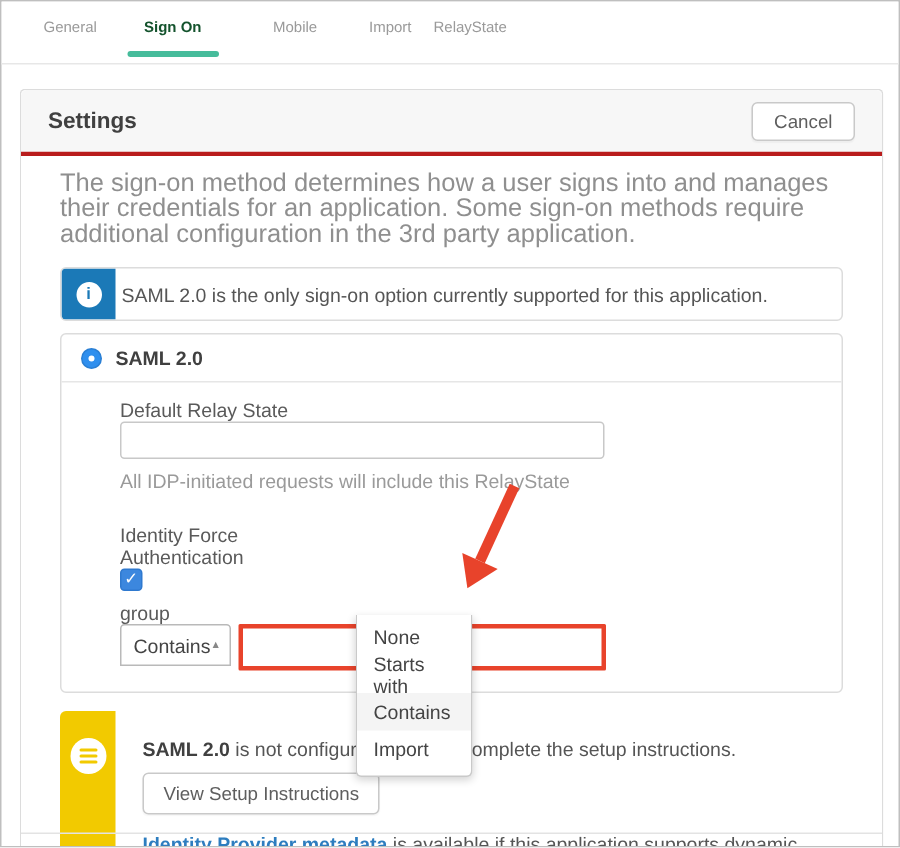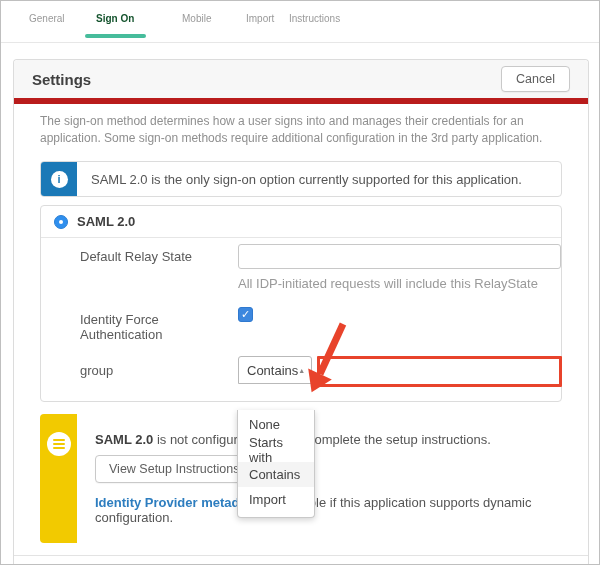--- a/index.html
+++ b/index.html
@@ -13,57 +13,57 @@
             border-bottom:1px solid #e7e7e7; background:#fff; }
   .tab { position:absolute; top:12px; font-size:10px; color:#9a9a9a; cursor:pointer; }
   .tab.active { color:#14532d; font-weight:600; }
   .tab-underline { position:absolute; left:84px; top:33px; width:61px; height:4px;
                    background:#46bc9b; border-radius:2px; }
 
   
   .panel { position:absolute; left:12px; top:58px; width:576px; height:520px;
            border:1px solid #dcdcdc; border-bottom:none; border-radius:4px 4px 0 0;
            background:#fff; }
-  .panel-header { height:44px; background:#f7f7f7; border-bottom:6px solid #b91c1c;
+  .panel-header { height:44px; background:#f7f7f7; border-bottom:3px solid #b91c1c;
                   border-radius:4px 4px 0 0; display:flex; align-items:center;
                   justify-content:space-between; padding:0 18px; }
   .panel-title { font-size:15px; font-weight:600; color:#404040; }
   .btn { display:inline-flex; align-items:center; justify-content:center;
          background:#fff; border:1px solid #c9c9c9; border-radius:4px;
          font-size:12.5px; color:#5e5e5e; cursor:pointer;
          box-shadow:0 1px 1px rgba(0,0,0,.04); }
   .cancel-btn { height:26px; padding:0 14px;margin-left:42px; }
   .panel-body { padding:0 26px; }
 
   .section-heading { margin-top:30px; font-size:13px; font-weight:600;
                      color:#46b98d; letter-spacing:.4px; }
-  .section-desc { margin-top:9px; font-size:12px; line-height:17px; color:#8f8f8f; }
+  .section-desc { margin-top:9px; font-size:17px; line-height:17px; color:#8f8f8f; }
 
   
   .info-banner { margin-top:14px; height:36px; border:1px solid #dcdcdc;
                  border-radius:4px; display:flex; align-items:stretch; overflow:hidden; }
   .info-banner .icon-cell { width:36px; background:#1b79b7; display:flex;
                             align-items:center; justify-content:center; flex:none; }
   .info-circle { width:17px; height:17px; background:#fff; border-radius:50%;
                  color:#1b79b7; font-weight:bold; font-size:11px; display:flex;
                  align-items:center; justify-content:center; }
-  .info-banner .msg { display:flex; align-items:center; padding:0 14px;
+  .info-banner .msg { display:flex; align-items:center; padding:0 4px;
                       font-size:13px; color:#555; }
 
   
   .saml-box { margin-top:8px; border:1px solid #dcdcdc; border-radius:4px; }
   .saml-head { height:32px; display:flex; align-items:center; gap:9px;
                padding:0 13px; border-bottom:1px solid #e6e6e6; }
   .radio { width:14px; height:14px; border-radius:50%; background:#2f8fee;
            border:1px solid #2a7fd4; position:relative; flex:none; cursor:pointer; }
   .radio::after { content:""; position:absolute; left:4px; top:4px; width:4px;
                   height:4px; border-radius:50%; background:#fff; }
   .saml-title { font-size:13px; font-weight:700; color:#404040; }
   .saml-rows { padding:6px 18px 14px 39px; }
-  .frow { display:flex; margin-top:0; }
+  .frow { display:flex; margin-top:0;flex-direction:column; }
   .frow + .frow { margin-top:16px; }
   .flabel { width:158px; flex:none; font-size:13px; color:#5a5a5a; padding-top:5px; }
   .fctrl { flex:1; }
   .text-input { width:323px; height:25px; border:1px solid #c8c8c8; border-radius:3px;
                 font-size:13px; padding:0 8px; color:#404040; font-family:inherit; }
   .hint { margin-top:7px; font-size:13px; color:#9a9a9a; }
   .checkbox { width:15px; height:15px; background:#3c87de; border:1px solid #2f79cf;
               border-radius:3px; color:#fff; font-size:11px; line-height:13px;
               text-align:center; cursor:pointer; }
   .group-ctrl { display:flex; align-items:flex-start; }
@@ -107,21 +107,21 @@
 </head>
 <body>
 
 <div class="screen">
 
   <div class="tabbar">
     <span class="tab" style="left:28px">General</span>
     <span class="tab active" style="left:95px">Sign On</span>
     <span class="tab" style="left:181px">Mobile</span>
     <span class="tab" style="left:245px">Import</span>
-    <span class="tab" style="left:288px">Instructions</span>
+    <span class="tab" style="left:288px">RelayState</span>
     <div class="tab-underline"></div>
   </div>
 
   <div class="panel">
     <div class="panel-header">
       <span class="panel-title">Settings</span>
       <button class="btn cancel-btn">Cancel</button>
     </div>
 
     <div class="panel-body">
@@ -152,21 +152,21 @@
 
           <div class="frow">
             <div class="flabel">Identity Force Authentication</div>
             <div class="fctrl">
               <div class="checkbox">
                 <span>✓</span>
               </div>
             </div>
           </div>
 
-          <div class="frow" style="margin-top:14px">
+          <div class="frow" style="margin-top:0">
             <div class="flabel" style="padding-top:7px">group</div>
             <div class="fctrl group-ctrl">
               <div class="op-btn">
                 <span>Contains</span>
                 <span class="caret">▲</span>
               </div>
               <input class="red-input" type="text" value="" style="">
             </div>
           </div>
 

